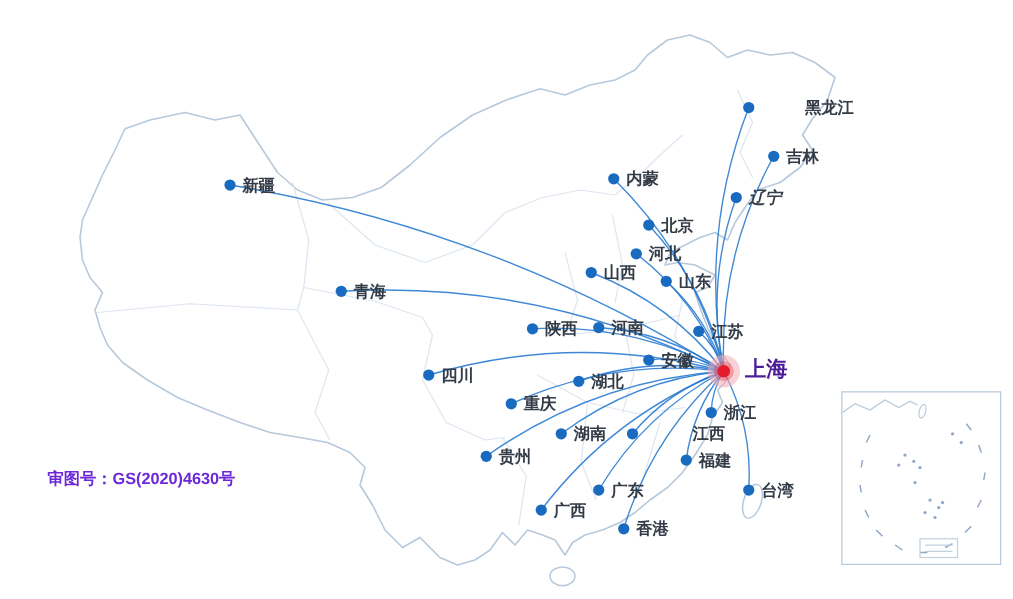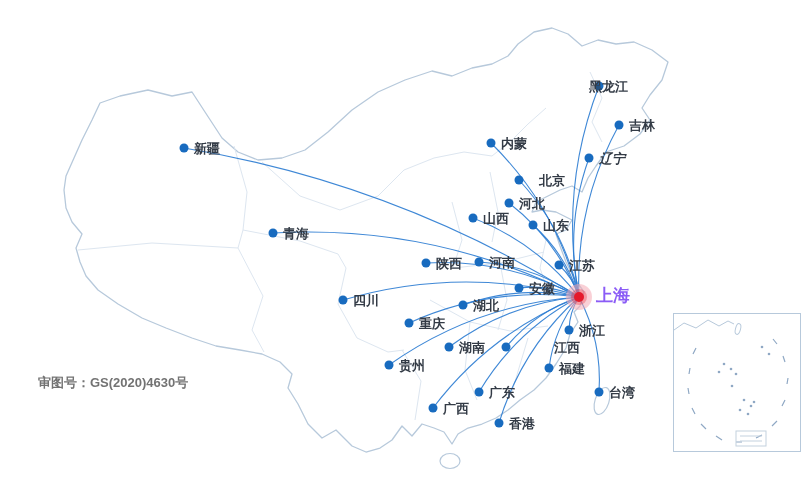--- a/index.html
+++ b/index.html
@@ -28,31 +28,31 @@
     font-weight: 600;
     color: var(--label, #333b46);
     white-space: nowrap;
     line-height: 1;
   }
   .origin-label {
     position: absolute;
     transform: translateY(-50%);
     font-size: 17px;
     font-weight: bold;
-    color: #8b5cf6;
+    color: #4c1d95;
     white-space: nowrap;
     line-height: 1;
   }
   .license {
     position: absolute;
     left: 38px;
     top: 374px;
     font-size: 13px;
     font-weight: bold;
-    color: #737373;
+    color: #6d28d9;
     white-space: nowrap;
   }
   .inset {
     position: absolute;
     left: 673px;
     top: 313px;
     width: 128px;
     height: 139px;
     border: 1px solid var(--outline, #b7c9db);
     background: #ffffff;
@@ -176,25 +176,25 @@
         <circle cx="95" cy="40" r="1.3"></circle>
           <circle cx="88" cy="33" r="1.3"></circle>
           <circle cx="58" cy="72" r="1.3"></circle>
       </g>
       <g class="inset-scale">
         <rect x="62" y="117" width="30" height="15"></rect>
         <path d="M 66 122 L 88 122 M 66 127 L 88 127"></path>
       </g>
     </svg>
   </div>
-<div class="province-label" style="left: 589px; top: 86px;">黑龙江</div>
+<div class="province-label" style="left: 644px; top: 86px;">黑龙江</div>
     <div class="province-label" style="left: 629px; top: 125px;">吉林</div>
     <div class="province-label" style="left: 599px; top: 158px; font-style: italic;">辽宁</div>
     <div class="province-label" style="left: 501px; top: 143px;">内蒙</div>
-    <div class="province-label" style="left: 529px; top: 180px; margin-left: 10px;">北京</div>
+    <div class="province-label" style="left: 529px; top: 180px;">北京</div>
     <div class="province-label" style="left: 519px; top: 203px;">河北</div>
     <div class="province-label" style="left: 483px; top: 218px;">山西</div>
     <div class="province-label" style="left: 543px; top: 225px;">山东</div>
     <div class="province-label" style="left: 194px; top: 148px;">新疆</div>
     <div class="province-label" style="left: 283px; top: 233px;">青海</div>
     <div class="province-label" style="left: 436px; top: 263px;">陕西</div>
     <div class="province-label" style="left: 489px; top: 262px;">河南</div>
     <div class="province-label" style="left: 569px; top: 265px;">江苏</div>
     <div class="province-label" style="left: 529px; top: 288px;">安徽</div>
     <div class="province-label" style="left: 353px; top: 300px;">四川</div>

